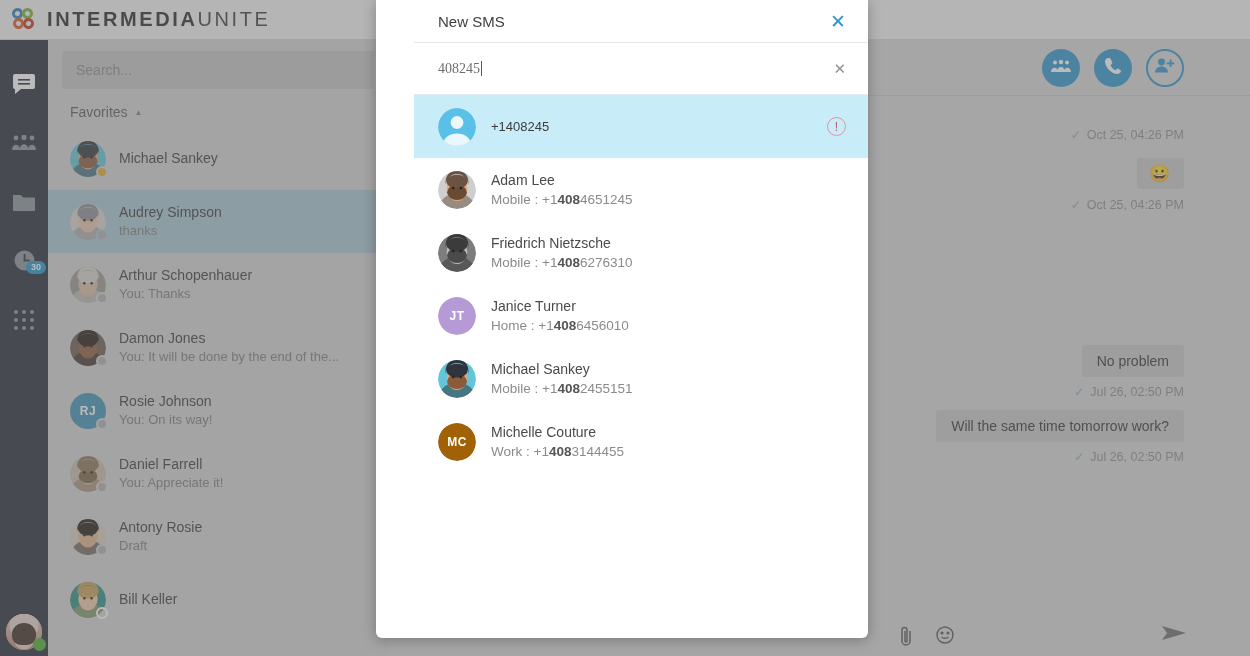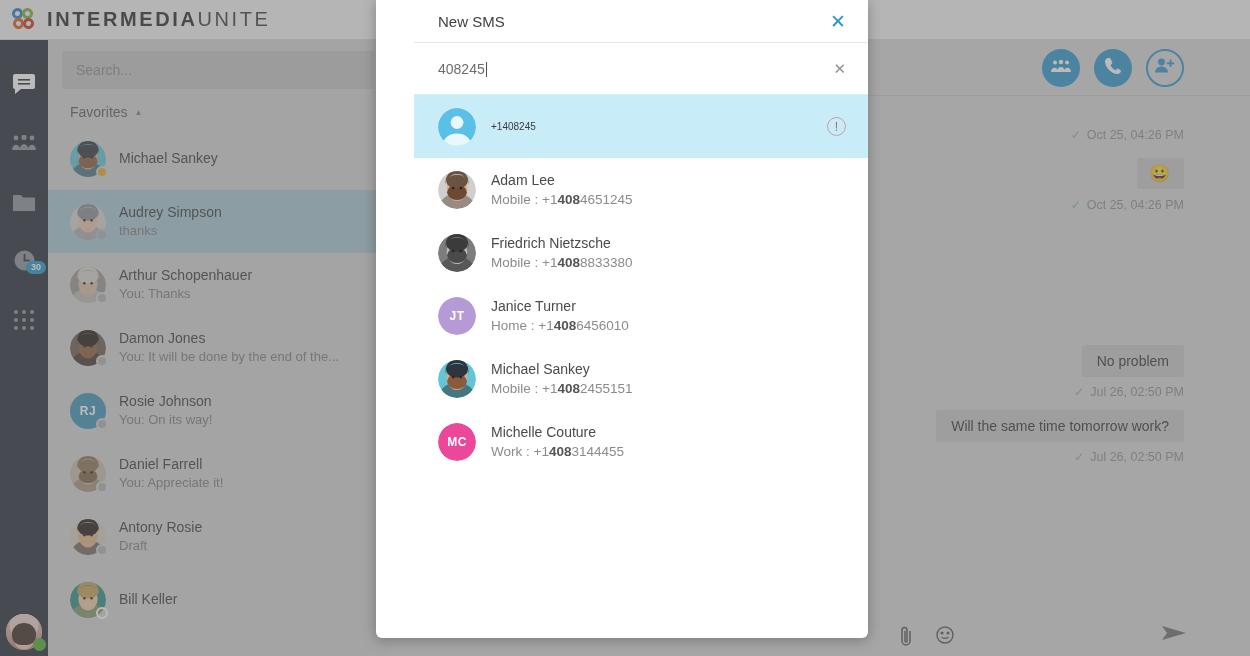--- a/index.html
+++ b/index.html
@@ -142,38 +142,38 @@
     height: 43px; flex: none; display: flex; align-items: center;
     justify-content: space-between; padding: 0 22px 0 24px;
     border-bottom: 1px solid #e6e6e6;
   }
   .modal-title { font-size: 15px; color: #3f3f3f; }
   .modal-close { color: #2d96cc; font-size: 19px; line-height: 1; }
   .modal-search {
     height: 52px; flex: none; display: flex; align-items: center;
     padding: 0 22px 0 24px; border-bottom: 1px solid #dcecf3;
   }
-  .modal-search-val { flex: 1; font-size: 14px; color: #6d6d6d; position: relative; }
+  .modal-search-val { flex: 1; font-size: 14px; color: #6d6d6d; position: relative; font-family: Liberation Serif, serif; }
   .caretbar { display: inline-block; width: 1px; height: 15px; background: #555;
               vertical-align: -3px; margin-left: 1px; }
   .modal-clear { color: #909090; font-size: 15px; }
   .results { flex: 1; overflow: hidden; }
   .res-row { display: flex; align-items: center; gap: 15px; padding: 0 22px 0 24px;
              height: 63px; }
   .res-row.hl { background: #c9ecf9; }
   .res-av { width: 38px; height: 38px; border-radius: 50%; flex: none; overflow: hidden;
             position: relative; }
   .res-av .initials { width: 38px; height: 38px; border-radius: 50%; color: #fff;
     display: flex; align-items: center; justify-content: center;
     font-size: 12px; font-weight: 600; letter-spacing: .5px; }
   .res-info { flex: 1; min-width: 0; }
   .res-name { font-size: 14px; color: #4a4a4a; line-height: 20px; }
   .res-sub { font-size: 13.5px; color: #8b8b8b; line-height: 19px; }
   .res-sub b { color: #555; font-weight: 700; }
-  .res-number { font-size: 10px; color: #3c3c3c; }
+  .res-number { font-size: 13px; color: #3c3c3c; }
   .warn-ico { width: 19px; height: 19px; border-radius: 50%;
     border: 1.5px solid #d39aa6; color: #b85f72; font-size: 12px;
     display: flex; align-items: center; justify-content: center; flex: none; }
 </style>
 </head>
 <body>
 
 <div id="app">
 
   <div class="app-layer">
@@ -610,21 +610,21 @@
       <path d="M7.6 14.44 a 11.4 11.4 0 0 1 22.8 0 l0 -3.8000000000000003 a 11.4 11.4 0 0 0 -22.8 0 z" fill="#3b3b3b"></path>
       <ellipse cx="19" cy="10.64" rx="10.64" ry="6.84" fill="#3b3b3b"></ellipse>
       <circle cx="15.2" cy="17.1" r="1.33" fill="#2b2320"></circle>
       <circle cx="22.8" cy="17.1" r="1.33" fill="#2b2320"></circle>
     </g>
               </svg></div>
     <div class="res-info">
       <div class="res-name">Friedrich Nietzsche</div>
       <div class="res-sub">
         <span>Mobile</span> :
-        <span>+1</span><b>408</b><span>8833380</span>
+        <span>+1</span><b>408</b><span>6276310</span>
       </div>
     </div>
           </div>
           <div class="res-row">
     <div class="res-av">
               <div class="initials" style="background:#b69ad6">JT</div>
             </div>
     <div class="res-info">
       <div class="res-name">Janice Turner</div>
       <div class="res-sub">
@@ -654,21 +654,21 @@
     <div class="res-info">
       <div class="res-name">Michael Sankey</div>
       <div class="res-sub">
         <span>Mobile</span> :
         <span>+1</span><b>408</b><span>2455151</span>
       </div>
     </div>
           </div>
           <div class="res-row">
     <div class="res-av">
-              <div class="initials" style="background:#ec4899">MC</div>
+              <div class="initials" style="background:#a16207">MC</div>
             </div>
     <div class="res-info">
       <div class="res-name">Michelle Couture</div>
       <div class="res-sub">
         <span>Work</span> :
         <span>+1</span><b>408</b><span>3144455</span>
       </div>
     </div>
           </div>
         </div>

